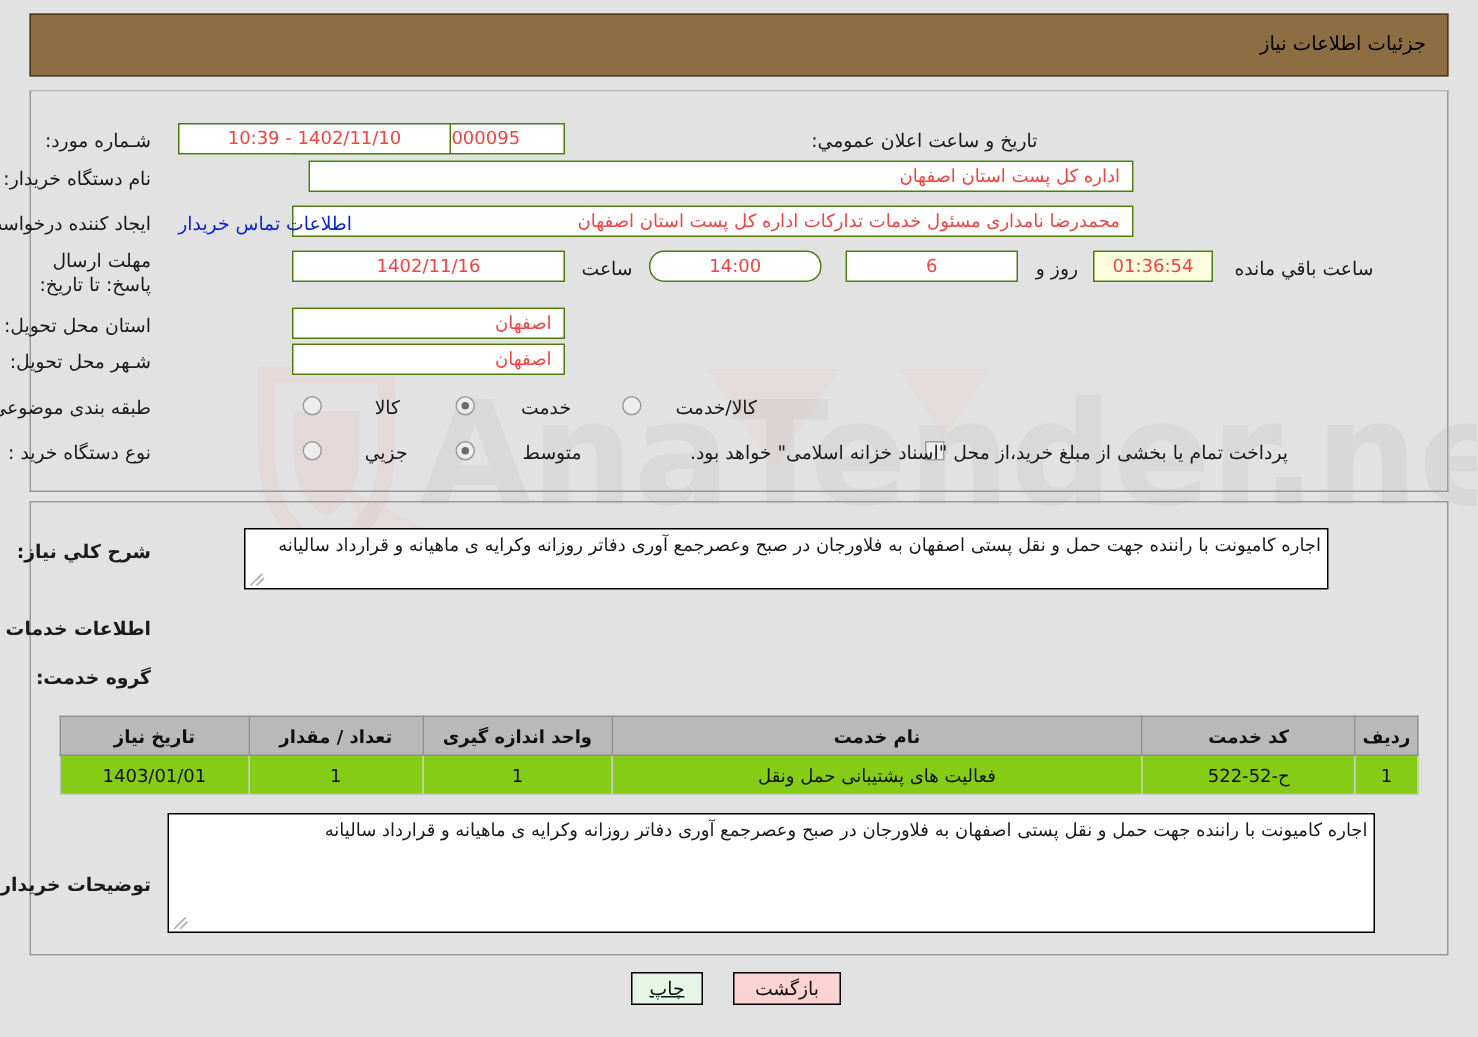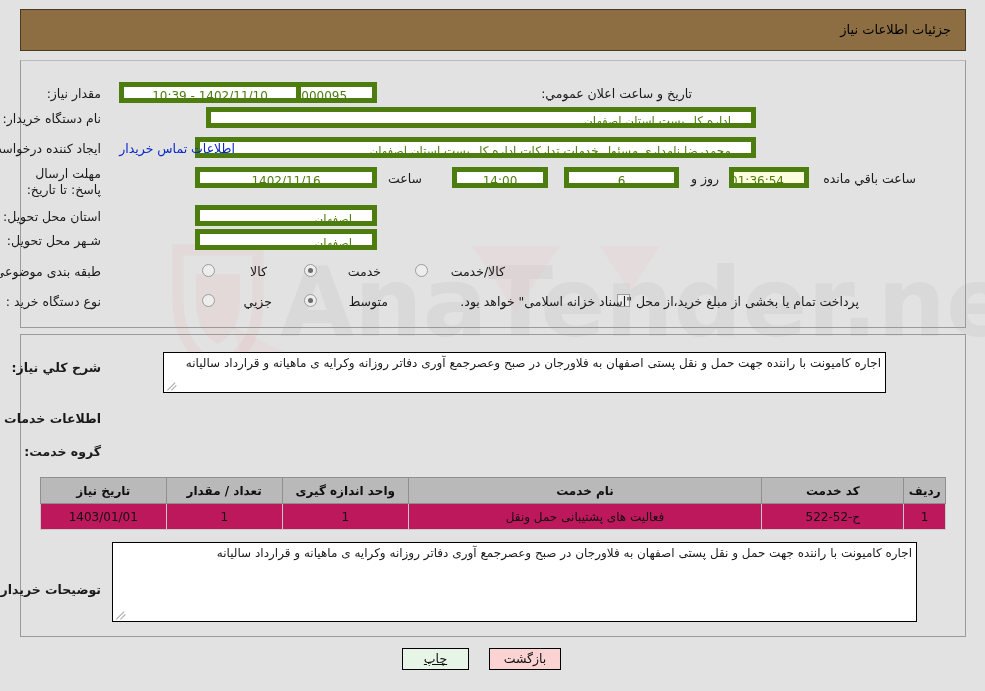--- a/index.html
+++ b/index.html
@@ -72,26 +72,26 @@
     height: 303px;
     border: 1px solid #9a9a9a;
     background: transparent;
     z-index: 1;
   }
 
   
   .fld {
     position: absolute;
     background: #ffffff;
-    border: 5px solid #4d7c0f;
+    border: 1px solid #4d7c0f;
     height: 21px;
     line-height: 19px;
     font-size: 12px;
-    padding: 0 20px;
-    color: #4d7c0f;
+    padding: 0 8px;
+    color: #ef4444;
     white-space: nowrap;
     overflow: hidden;
     z-index: 2;
   }
   .fld.center { text-align: center; }
   .fld.right  { text-align: right; }
   .fld.yellow { background: #ffffe0; }
 
   .lbl {
     position: absolute;
@@ -182,21 +182,21 @@
   }
   .tbl th {
     background: #b9b9b9;
     border: 1px solid #8f8f8f;
     font-weight: bold;
     height: 26px;
     color: #101010;
     font-size: 12px;
   }
   .tbl td {
-    background: #be185d;
+    background: #84cc16;
     border: 1px solid #c8c8c8;
     height: 26px;
     text-align: center;
     color: #101010;
   }
 
   
   .btn {
     position: absolute;
     height: 22px;
@@ -231,37 +231,37 @@
     </g>
   </svg>
 </div>
 
 <div class="header-bar">
   <div class="header-title">جزئیات اطلاعات نیاز</div>
 </div>
 
 <div class="panel"></div>
 
-<div class="lbl" style="right:884px; top:86px;">مقدار نیاز:</div>
+<div class="lbl" style="right:884px; top:86px;">شـماره مورد:</div>
 <div class="fld center" style="right:608px; top:82px; width:182px;">1102004342000095</div>
 
 <div class="lbl" style="right:293px; top:86px;">تاریخ و ساعت اعلان عمومي:</div>
 <div class="fld center" style="right:684px; top:82px; left:104px; width:182px;">1402/11/10 - 10:39</div>
 
 <div class="lbl" style="right:884px; top:111px;">نام دستگاه خریدار:</div>
 <div class="fld right" style="right:229px; top:107px; width:550px;">اداره کل پست استان اصفهان</div>
 
 <div class="lbl" style="right:884px; top:141px;">ایجاد کننده درخواست:</div>
 <div class="fld right" style="right:229px; top:137px; width:561px;">محمدرضا نامداری مسئول خدمات تدارکات اداره کل پست استان اصفهان</div>
 <div class="link" style="right:750px; left:135px; top:141px;">اطلاعات تماس خریدار</div>
 
 <div class="lbl wrap" style="right:884px; top:166px; width:92px; text-align:right; line-height:16px;">مهلت ارسال پاسخ: تا تاریخ:</div>
 <div class="fld center" style="right:608px; top:167px; width:182px;">1402/11/16</div>
 <div class="lbl" style="right:563px; top:171px;">ساعت</div>
-<div class="fld center" style="right:437px; top:167px; width:96px;">14:00</div>
+<div class="fld center" style="right:437px; top:167px; width:115px;border-radius:10px;">14:00</div>
 <div class="fld center" style="right:306px; top:167px; width:115px;">6</div>
 <div class="lbl" style="right:266px; top:171px;">روز و</div>
 <div class="fld center yellow" style="right:176px; top:167px; width:80px;">01:36:54</div>
 <div class="lbl" style="right:69px; top:171px;">ساعت باقي مانده</div>
 
 <div class="lbl" style="right:884px; top:209px;">استان محل تحویل:</div>
 <div class="fld right" style="right:608px; top:205px; width:182px;">اصفهان</div>
 
 <div class="lbl" style="right:884px; top:233px;">شـهر محل تحویل:</div>
 <div class="fld right" style="right:608px; top:229px; width:182px;">اصفهان</div>
@@ -329,14 +329,14 @@
 
 <div class="lbl bold" style="right:884px; top:582px;">توضیحات خریدار:</div>
 <div class="ta" style="right:68px; top:542px; width:805px; height:80px;">
   <span>اجاره کامیونت با راننده جهت حمل و نقل پستی اصفهان به فلاورجان در صبح وعصرجمع آوری دفاتر  روزانه وکرایه ی ماهیانه و قرارداد سالیانه</span>
   <span class="grip">
     <i style="left:1px; top:11px; width:11px;"></i>
     <i style="left:5px; top:11px; width:7px;"></i>
   </span>
 </div>
 
-<div class="btn print" style="right:516px; top:648px; width:67px;text-decoration:underline;">چاپ</div>
+<div class="btn print" style="right:516px; top:648px; width:48px;text-decoration:underline;">چاپ</div>
 <div class="btn back" style="right:424px; top:648px; width:72px;">بازگشت</div>
 
 </body></html>

